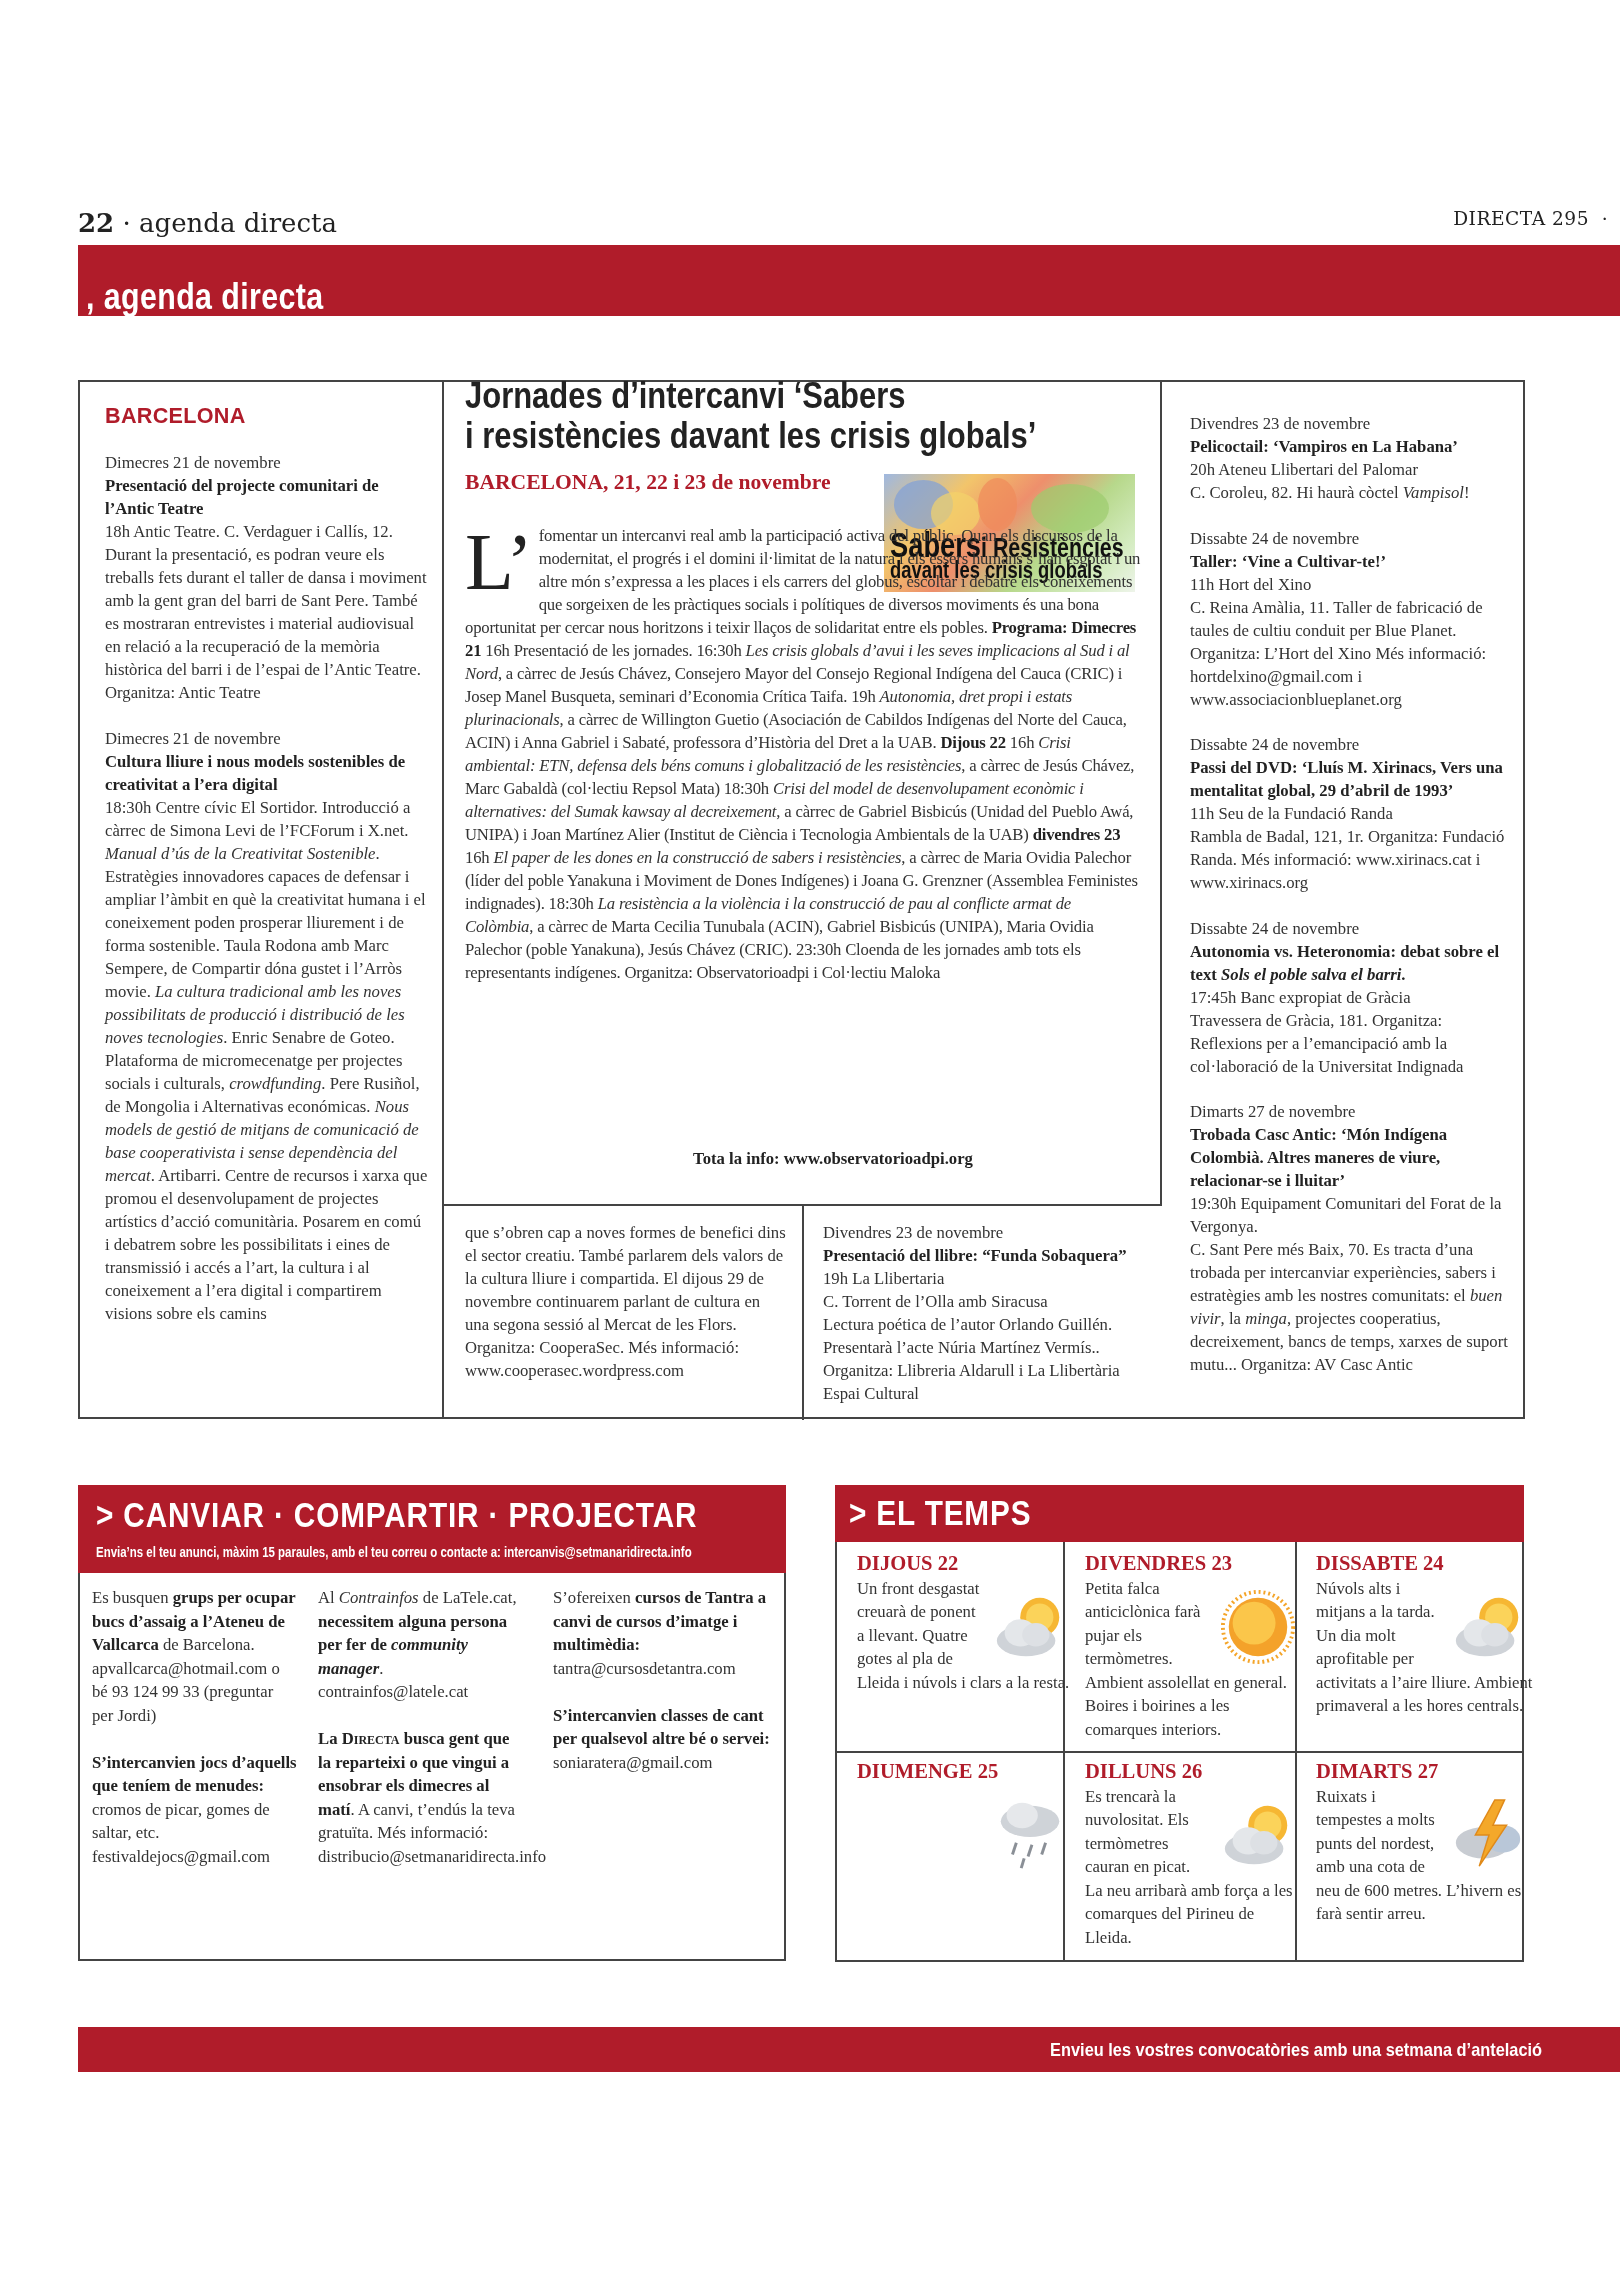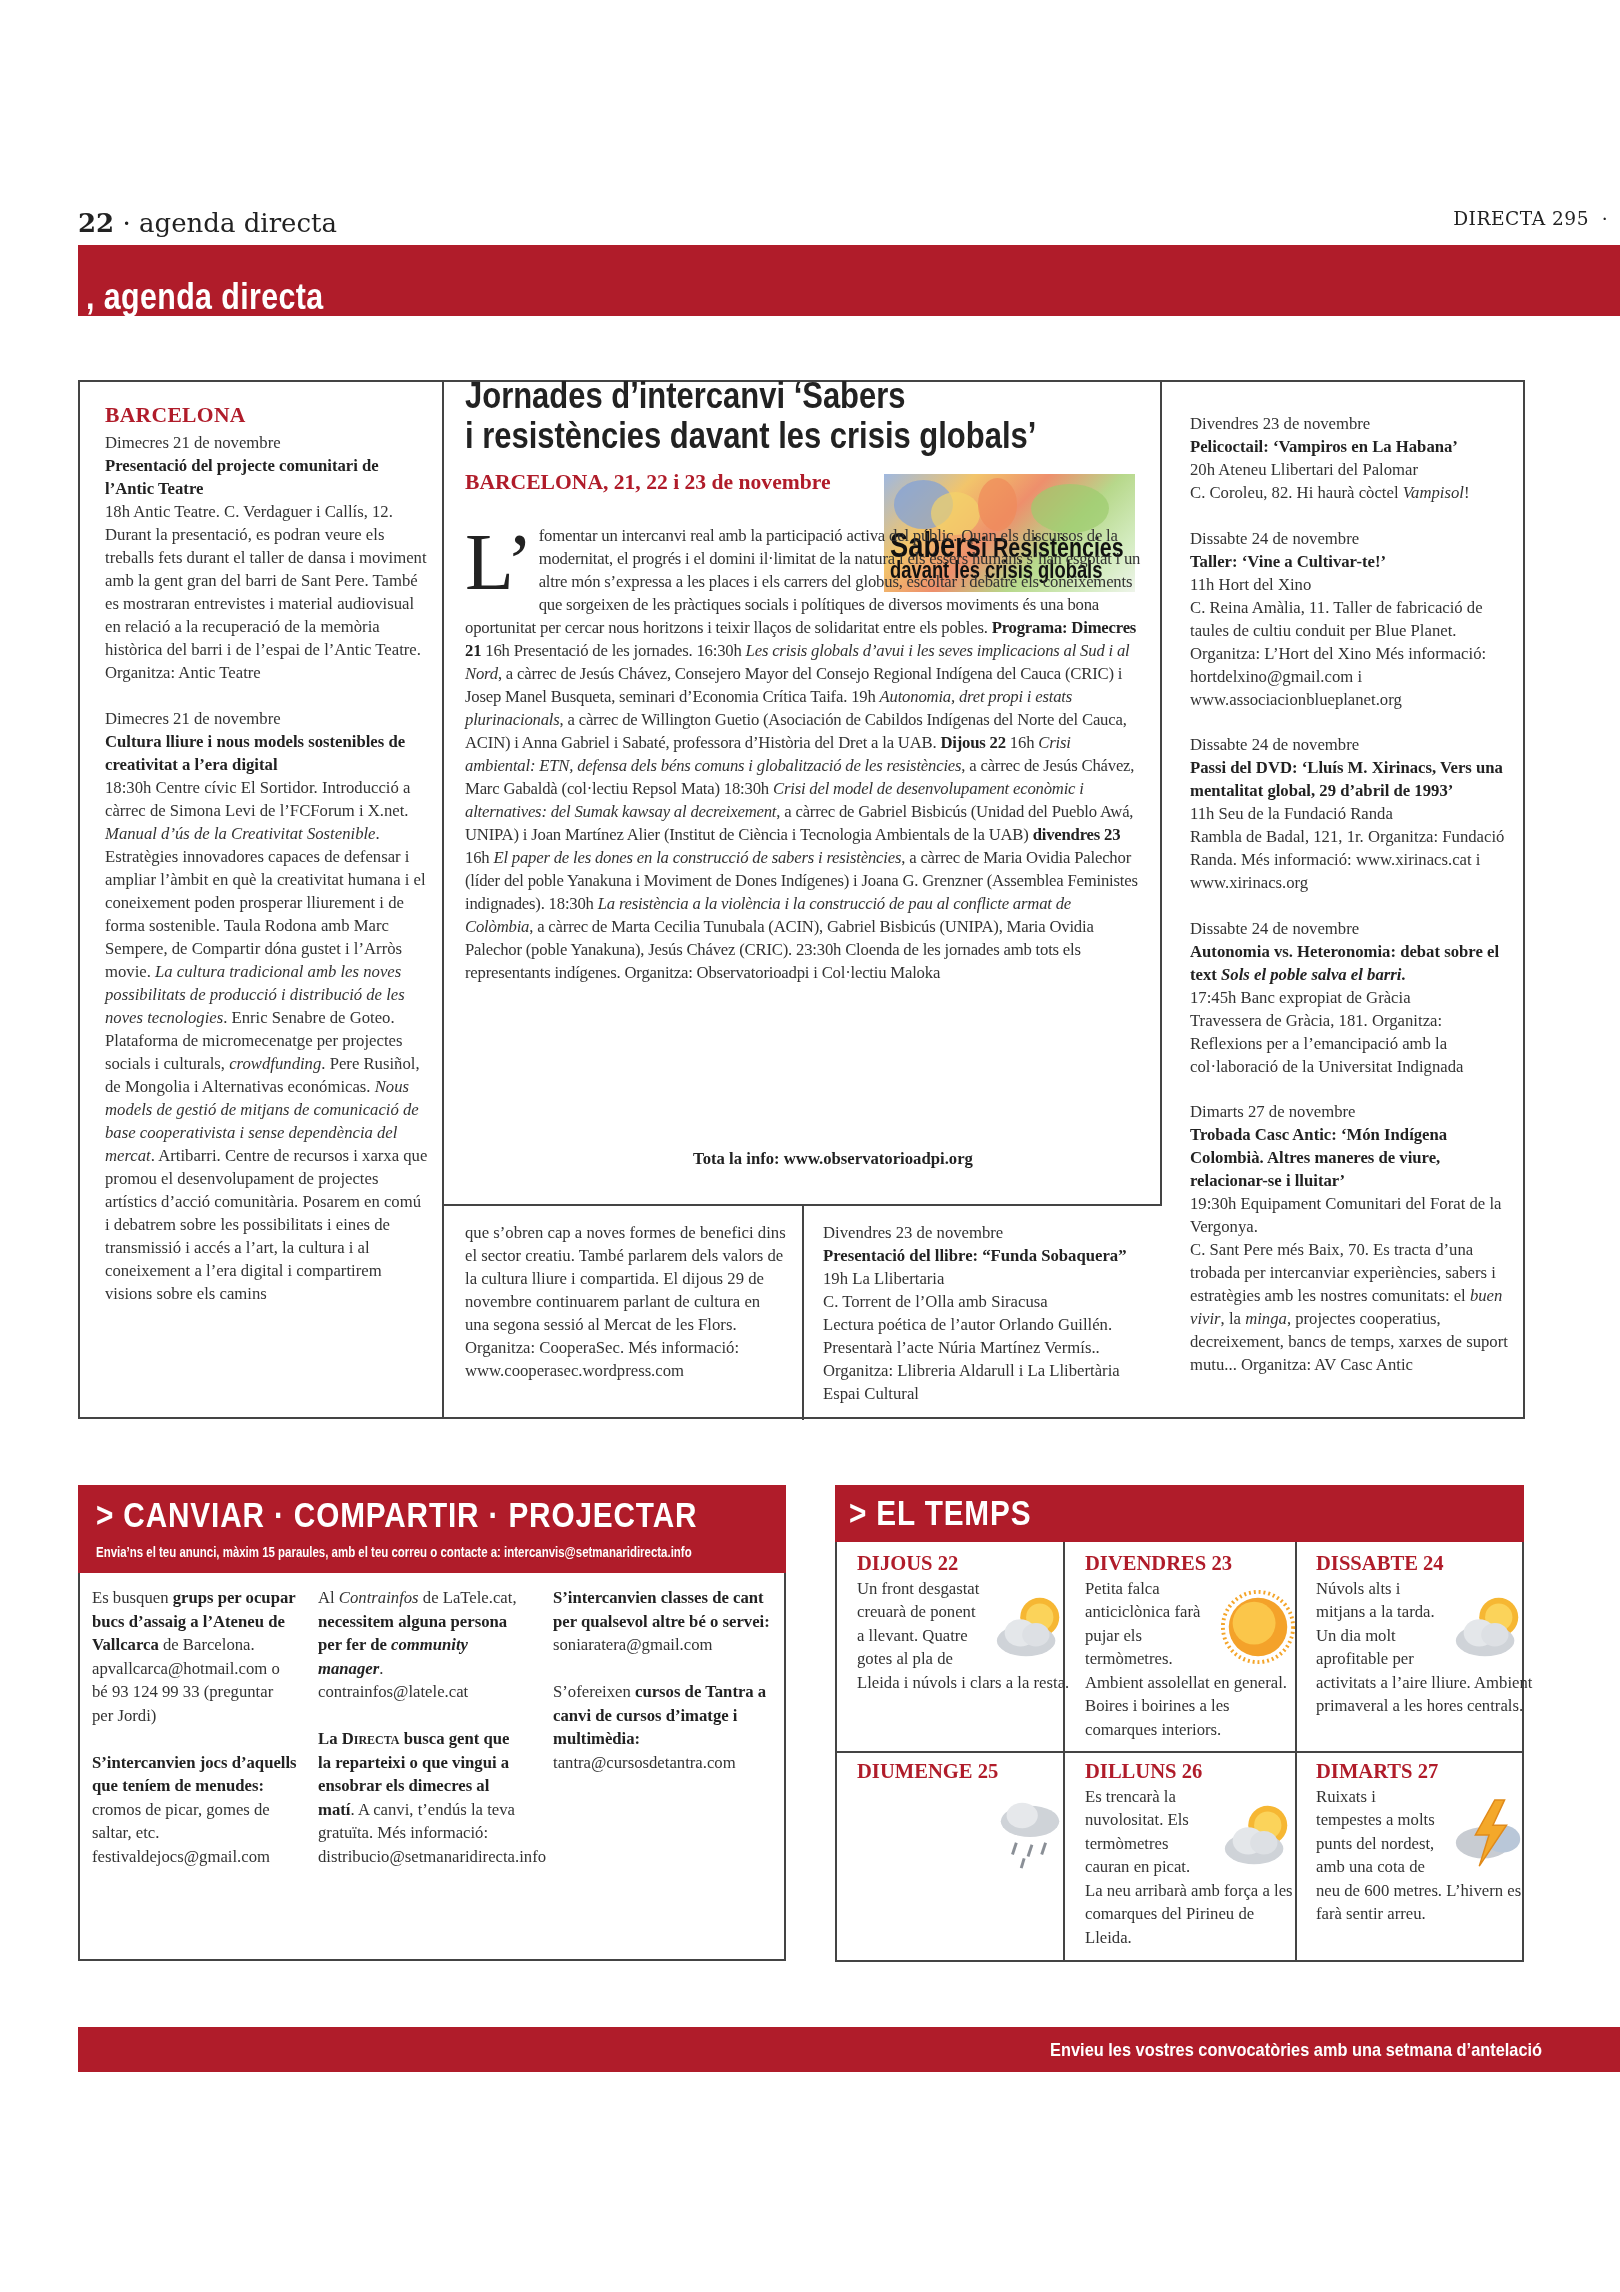--- a/index.html
+++ b/index.html
@@ -16,21 +16,21 @@
 
   #main-box { left: 78px; top: 380px; width: 1447px; height: 1039px; border: 2px solid #444; }
   .vline { position: absolute; background: #444; width: 2px; }
   .hline { position: absolute; background: #444; height: 2px; }
 
   .col-text { font-family: "Liberation Serif", serif; font-size: 16.7px; line-height: 23px; color: #333; }
   .col-text .head { font-weight: bold; color: #222; }
   .event { margin-bottom: 22.5px; }
 
   #col-left { left: 105px; top: 404px; width: 323px; }
-  #city { font-family: Liberation Serif, serif; font-weight: bold; font-size: 21.6px; color: #b01c2a; margin-bottom: 4px; letter-spacing: 0.3px; }
+  #city { font-family: Liberation Sans, sans-serif; font-weight: bold; font-size: 21.6px; color: #b01c2a; margin-bottom: 24px; letter-spacing: 0.3px; }
 
   #art-title { left: 465px; top: 376px; width: 686px; font-family: "Liberation Sans", sans-serif; font-weight: bold; font-size: 36px; line-height: 40px; color: #222; transform: scaleX(0.86); transform-origin: left top; white-space: nowrap; }
   #art-sub { left: 465px; top: 470px; font-family: "Liberation Serif", serif; font-weight: bold; font-size: 21.6px; color: #b01c2a; }
   #art-image { left: 884px; top: 474px; width: 251px; height: 118px; overflow: hidden; background: linear-gradient(135deg, #9fb8e0 0%, #f2c56b 25%, #ee8f6c 45%, #b7d88b 65%, #d4ecc0 85%, #eef4ea 100%); }
   #art-image .blob { position: absolute; border-radius: 50%; opacity: 0.7; }
   #art-image .img-text1 { position: absolute; left: 5.9px; top: 57px; font-family: "Liberation Sans", sans-serif; font-weight: bold; font-size: 27.4px; color: #111; transform: scaleX(0.78); transform-origin: left top; white-space: nowrap; line-height: 27.4px; }
   #art-image .img-text2 { position: absolute; left: 5.9px; top: 84px; font-family: "Liberation Sans", sans-serif; font-weight: bold; font-size: 24.5px; color: #111; transform: scaleX(0.75); transform-origin: left top; white-space: nowrap; line-height: 24.5px; }
   #art-image .big { font-size: 35px; }
 
   #art-body { left: 465px; top: 524px; width: 676px; font-family: "Liberation Serif", serif; font-size: 16.7px; line-height: 23px; color: #333; letter-spacing: -0.2px; }
@@ -167,22 +167,22 @@
 
 <div class="abs cv-col" id="cv1">
   <p><span>Es busquen </span><b>grups per ocupar bucs d’assaig a l’Ateneu de Vallcarca</b><span> de Barcelona. apvallcarca@hotmail.com o bé 93 124 99 33 (preguntar per Jordi)</span></p>
   <p><span></span><b>S’intercanvien jocs d’aquells que teníem de menudes:</b><span> cromos de picar, gomes de saltar, etc. festivaldejocs@gmail.com</span></p>
 </div>
 <div class="abs cv-col" id="cv2">
   <p><span>Al </span><i>Contrainfos</i><span> de LaTele.cat, </span><b>necessitem alguna persona per fer de </b><b><i>community manager</i></b><span>. contrainfos@latele.cat</span></p>
   <p><b>La </b><b class="smallcaps">Directa</b><b> busca gent que la reparteixi o que vingui a ensobrar els dimecres al matí</b><span>. A canvi, t’endús la teva gratuïta. Més informació: distribucio@setmanaridirecta.info</span></p>
 </div>
 <div class="abs cv-col" id="cv3">
+  <p><span>S’ofereixen </span><b>cursos de Tantra a canvi de cursos d’imatge i multimèdia:</b><span> tantra@cursosdetantra.com</span></p>
   <p><span></span><b>S’intercanvien classes de cant per qualsevol altre bé o servei:</b><span> soniaratera@gmail.com</span></p>
-  <p><span>S’ofereixen </span><b>cursos de Tantra a canvi de cursos d’imatge i multimèdia:</b><span> tantra@cursosdetantra.com</span></p>
 </div>
 
 <div class="abs" id="temps-head"></div>
 <div class="abs" id="temps-title">&gt; EL TEMPS</div>
 <div class="abs" id="temps-box"></div>
 <div class="vline" style="left:1063px; top:1542px; height:420px;"></div>
 <div class="vline" style="left:1295px; top:1542px; height:420px;"></div>
 <div class="hline" style="left:835px; top:1751px; width:689px;"></div>
 
 <div id="weather-cells">

